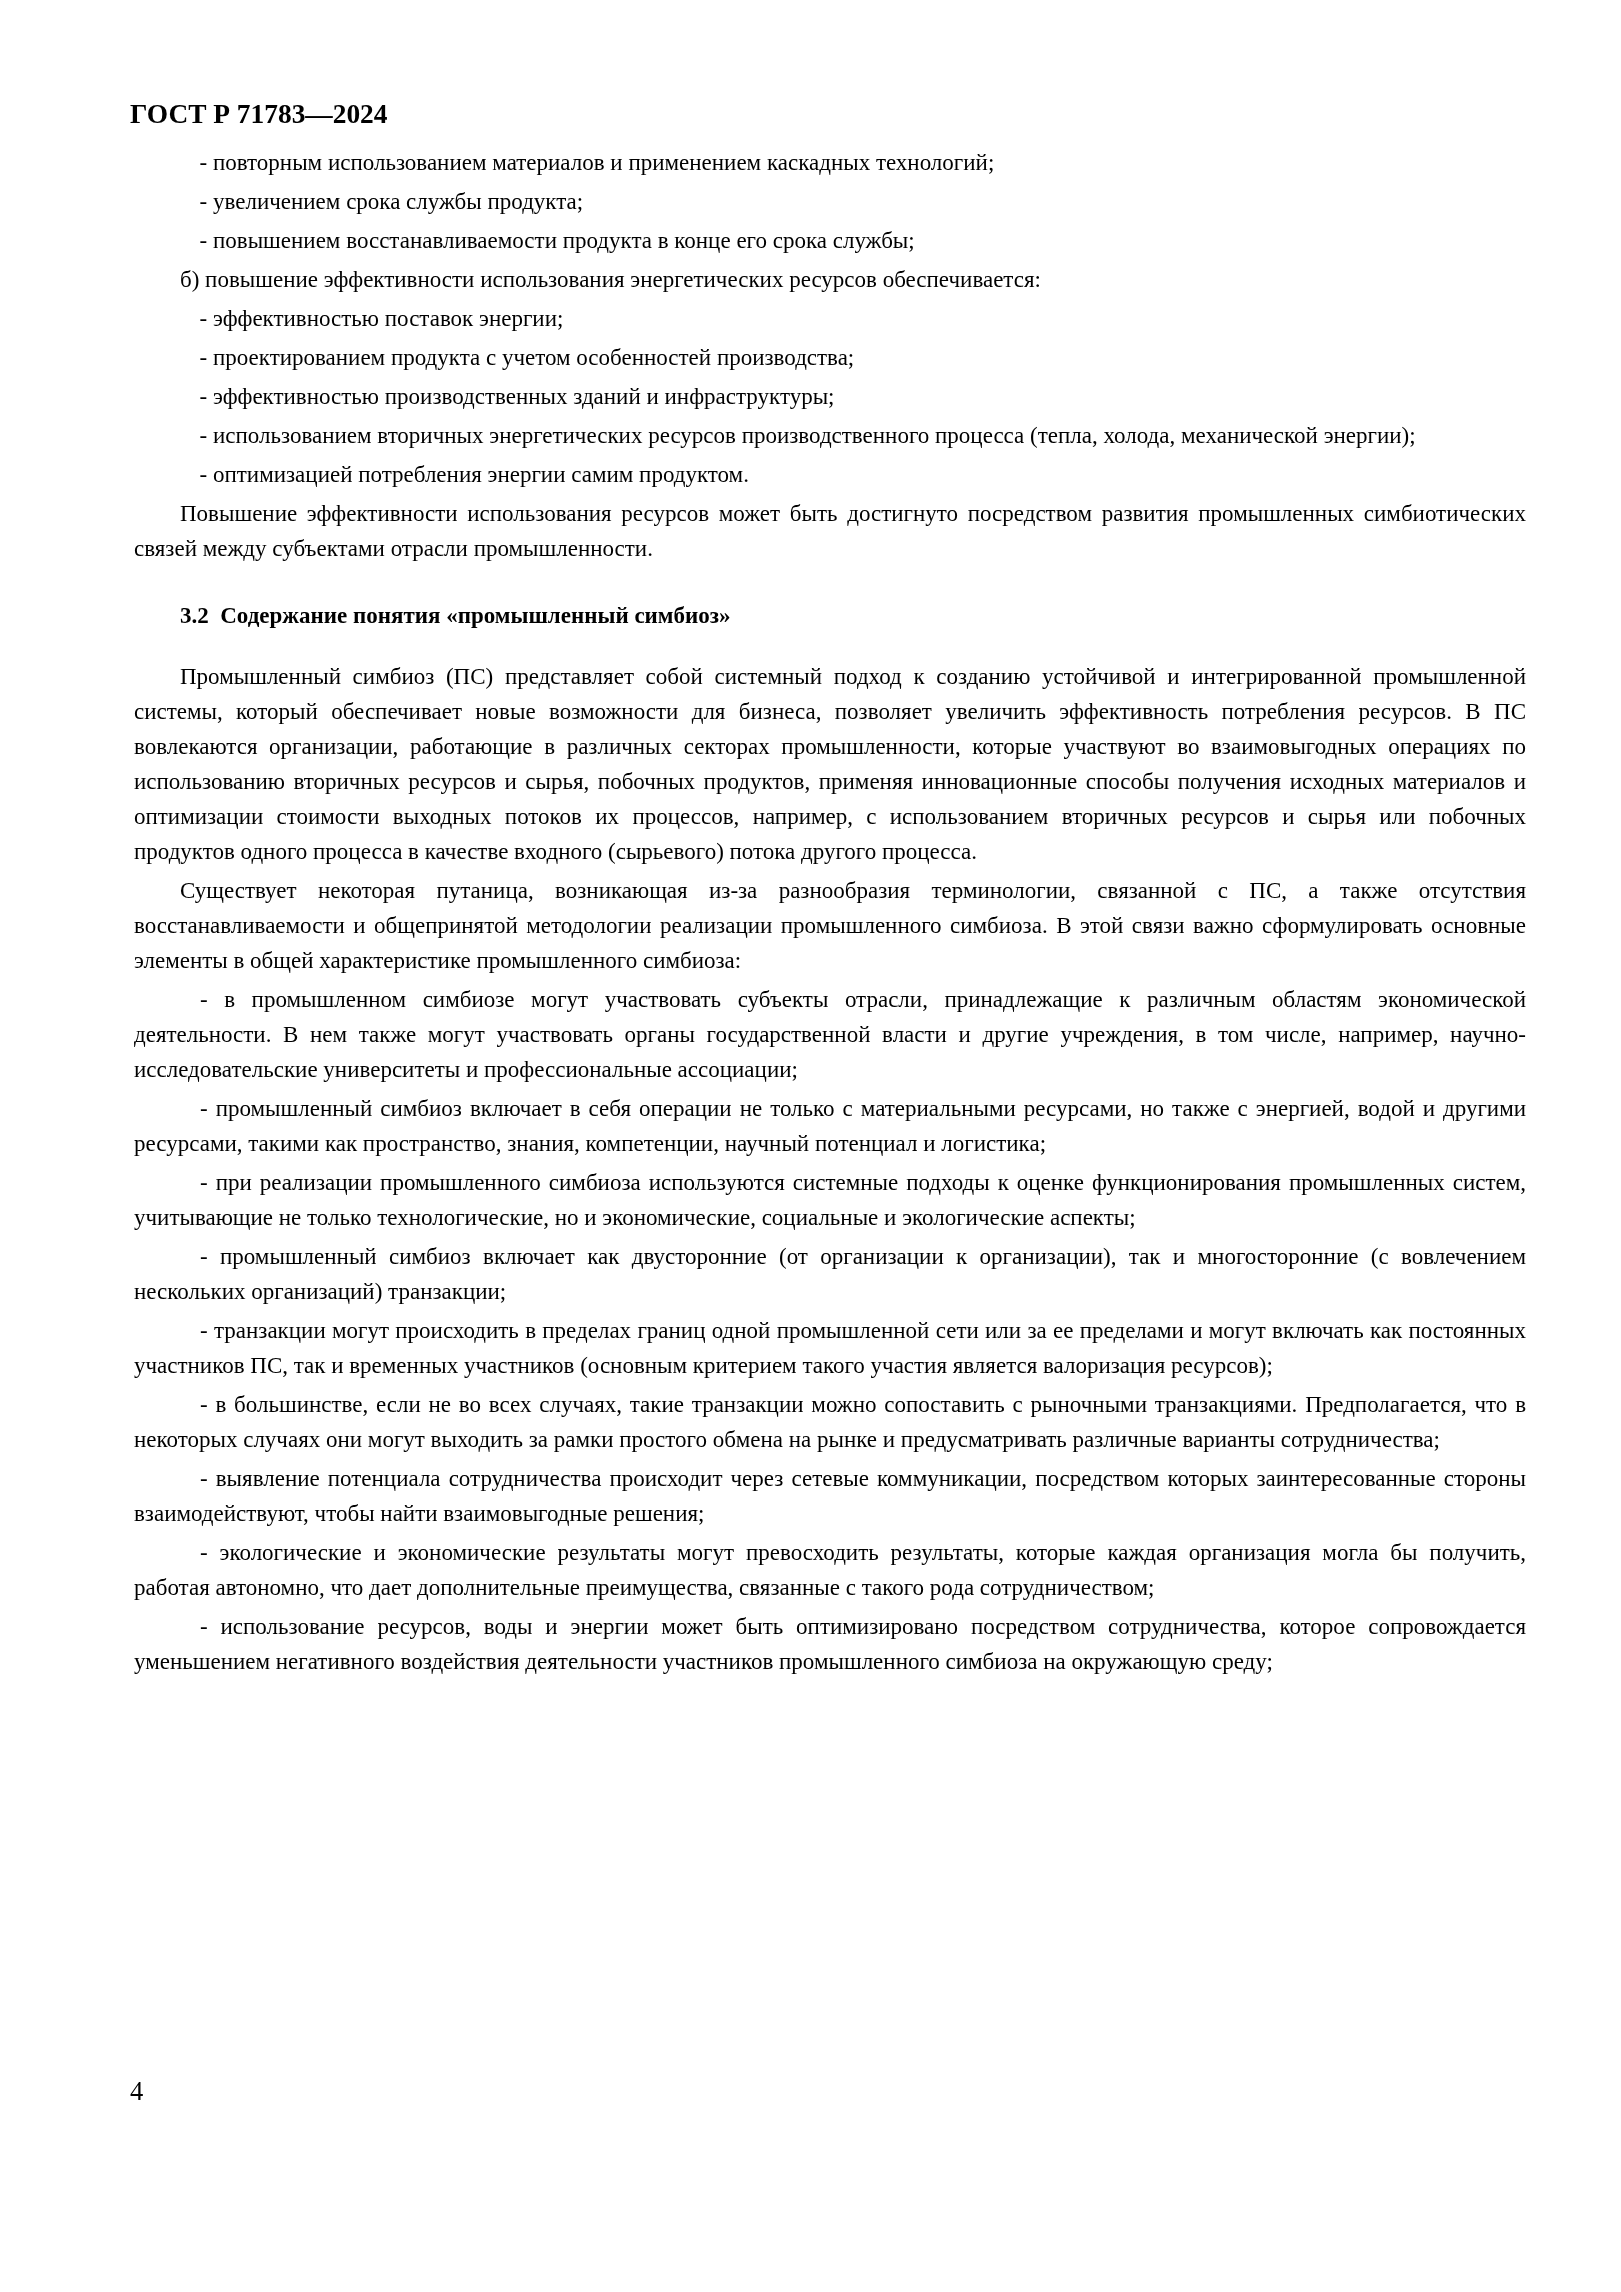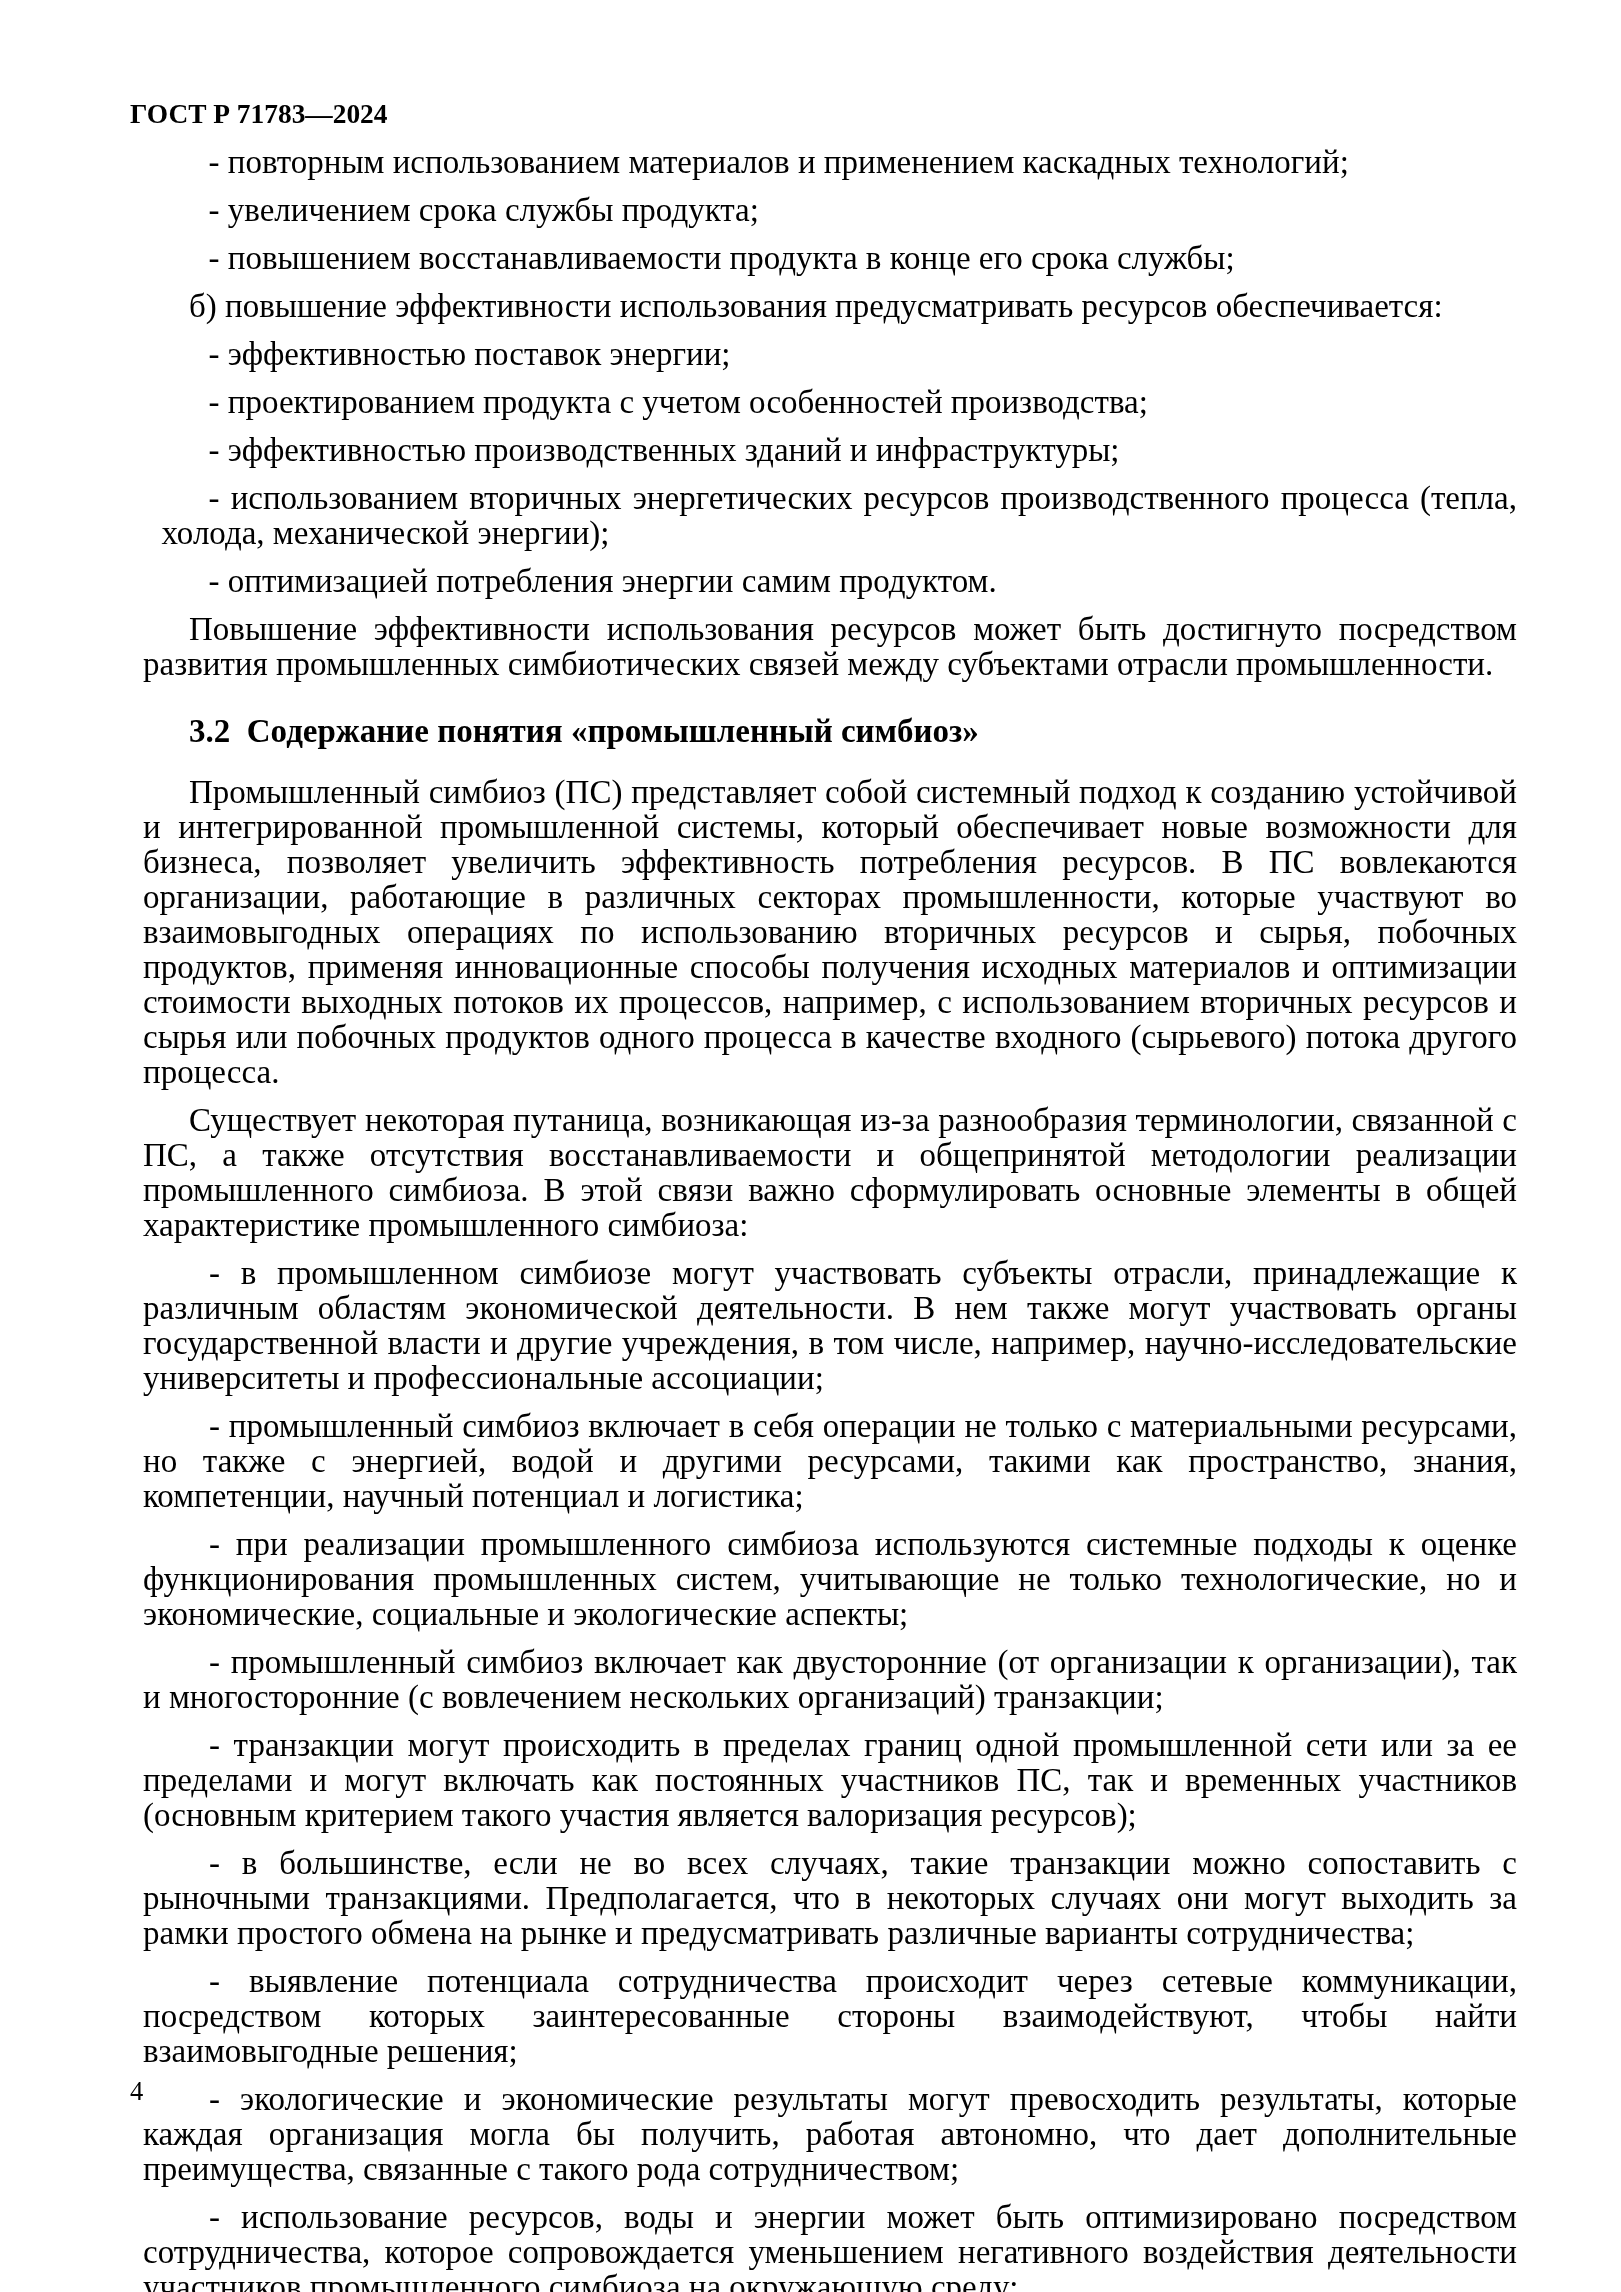--- a/index.html
+++ b/index.html
@@ -18,22 +18,22 @@
     padding: 98px 91px 0 130px;
     overflow: hidden;
   }
   .doc-header {
     font-size: 27.4px;
     line-height: 33px;
     font-weight: bold;
     margin: 0 0 13.7px 0;
   }
   .content p {
-    margin: 13px;
-    font-size: 33px;
+    margin: 4px;
+    font-size: 23px;
     line-height: 35px;
     text-align: justify;
     white-space: pre-wrap;
     hyphens: auto;
     -webkit-hyphens: auto;
   }
   .content p.paragraph {
     text-indent: 46px;
   }
   .content p.letter {
@@ -64,21 +64,21 @@
 </head>
 <body>
 
 <div class="page">
   <div class="doc-header">ГОСТ Р 71783—2024</div>
 
   <div class="content" id="content">
       <p class="dash-sub">- повторным использованием материалов и применением каскадных технологий;</p>
       <p class="dash-sub">- увеличением срока службы продукта;</p>
       <p class="dash-sub">- повышением восстанавливаемости продукта в конце его срока службы;</p>
-      <p class="letter">б) повышение эффективности использования предусматривать ресурсов обеспечивается:</p>
+      <p class="letter">б) повышение эффективности использования энергетических ресурсов обеспечивается:</p>
       <p class="dash-sub">- эффективностью поставок энергии;</p>
       <p class="dash-sub">- проектированием продукта с учетом особенностей производства;</p>
       <p class="dash-sub">- эффективностью производственных зданий и инфраструктуры;</p>
       <p class="dash-sub">- использованием вторичных энергетических ресурсов производственного процесса (тепла, холода, механической энергии);</p>
       <p class="dash-sub">- оптимизацией потребления энергии самим продуктом.</p>
       <p class="paragraph">Повышение эффективности использования ресурсов может быть достигнуто посредством развития промышленных симбиотических связей между субъектами отрасли промышленности.</p>
       <p class="heading">3.2  Содержание понятия «промышленный симбиоз»</p>
       <p class="paragraph">Промышленный симбиоз (ПС) представляет собой системный подход к созданию устойчивой и интегрированной промышленной системы, который обеспечивает новые возможности для бизнеса, позволяет увеличить эффективность потребления ресурсов. В ПС вовлекаются организации, работающие в различных секторах промышленности, которые участвуют во взаимовыгодных операциях по использованию вторичных ресурсов и сырья, побочных продуктов, применяя инновационные способы получения исходных материалов и оптимизации стоимости выходных потоков их процессов, например, с использованием вторичных ресурсов и сырья или побочных продуктов одного процесса в качестве входного (сырьевого) потока другого процесса.</p>
       <p class="paragraph">Существует некоторая путаница, возникающая из-за разнообразия терминологии, связанной с ПС, а также отсутствия восстанавливаемости и общепринятой методологии реализации промышленного симбиоза. В этой связи важно сформулировать основные элементы в общей характеристике промышленного симбиоза:</p>
       <p class="dash">- в промышленном симбиозе могут участвовать субъекты отрасли, принадлежащие к различным областям экономической деятельности. В нем также могут участвовать органы государственной власти и другие учреждения, в том числе, например, научно-исследовательские университеты и профессиональные ассоциации;</p>

